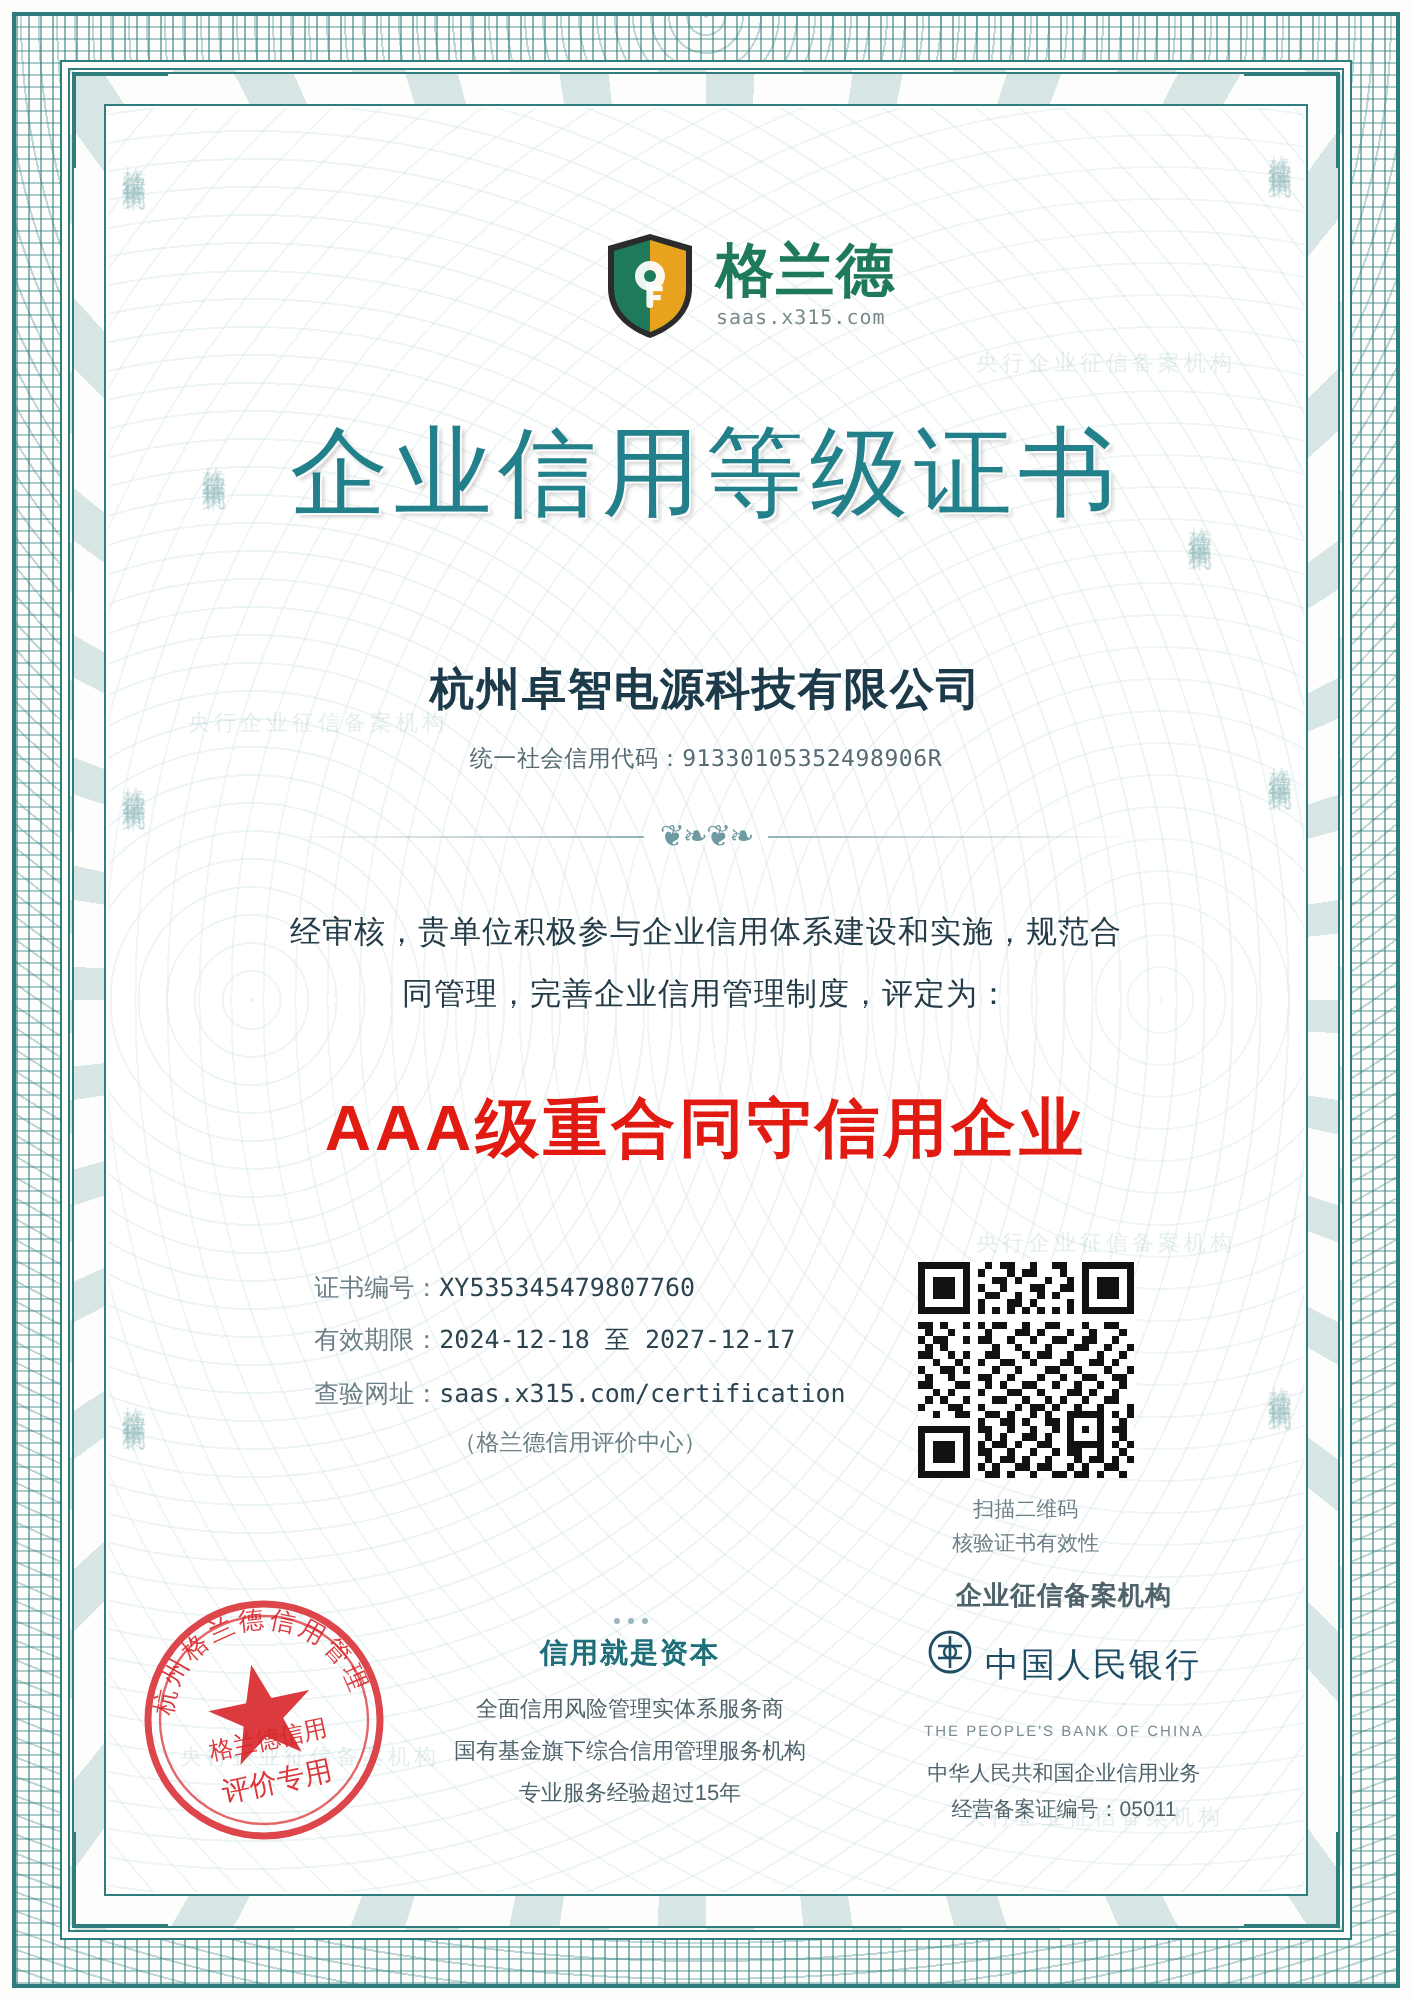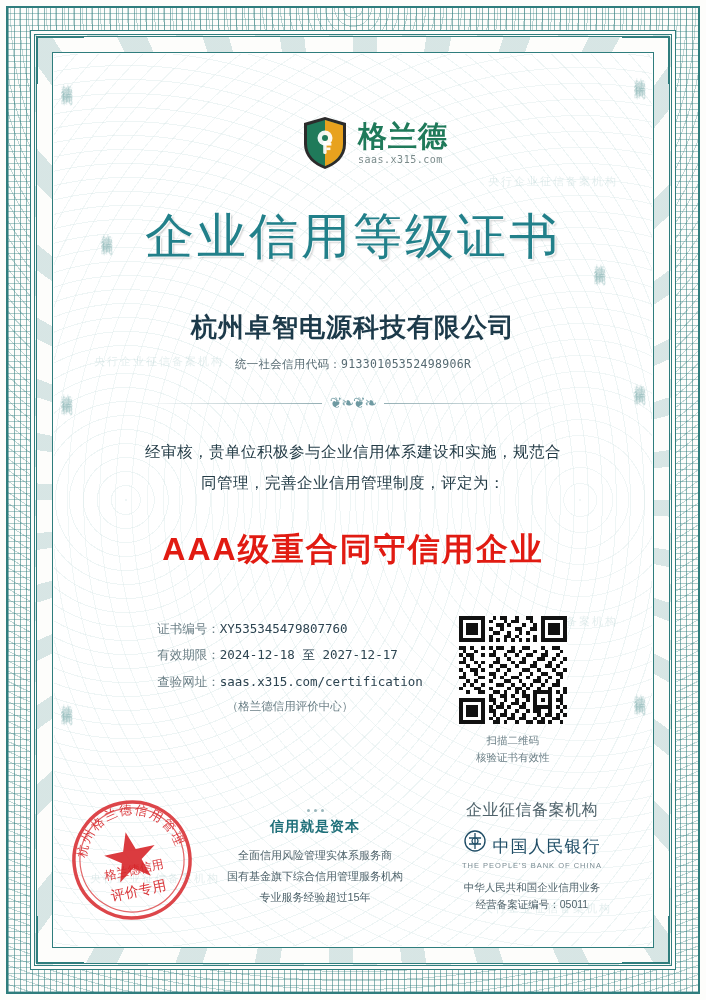--- a/index.html
+++ b/index.html
@@ -132,22 +132,22 @@
     margin-top: 34px;
     font-size: 49px;
     font-weight: normal;
     letter-spacing: 3px;
     color: #22808a;
     text-shadow: 1px 1px 0 rgba(255,255,255,.9), 2px 2px 2px rgba(0,0,0,.18);
   }
 
   
   .company {
-    margin-top: 40px;
-    font-size: 26px;
+    margin-top: 60px;
+    font-size: 22px;
     font-weight: bold;
     color: #1c3a4a;
     letter-spacing: 1px;
   }
   .uscc {
     margin-top: 12px;
     font-size: 11.5px;
     color: #566a72;
     letter-spacing: .3px;
     font-family: "DejaVu Sans Mono", monospace;
@@ -268,35 +268,36 @@
     color: #4f636b;
     line-height: 1.9;
   }
   .bank-block {
     flex: 0 0 auto;
     text-align: center;
     padding-bottom: 6px;
     width: 196px;
   }
   .bank-label {
-    font-size: 16px;
+    font-size: 13px;
     color: #4f636b;
     letter-spacing: .5px;
+    font-weight: bold;
   }
   .bank-name {
     margin-top: 8px;
     font-size: 17px;
     color: #1f4d66;
     letter-spacing: 1px;
   }
   .bank-en {
     font-size: 7.5px;
     color: #7a8c93;
     letter-spacing: 1px;
-    margin-top: 3px;
+    margin-top: 17px;
   }
   .bank-desc {
     margin-top: 8px;
     font-size: 10.5px;
     color: #4f636b;
     line-height: 1.9;
   }
   .bank-no {
     font-size: 10.5px;
     color: #4f636b;

